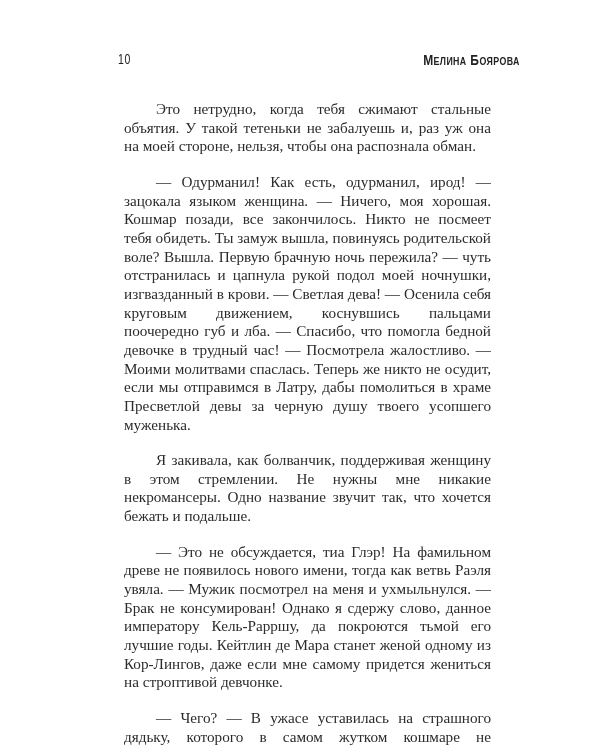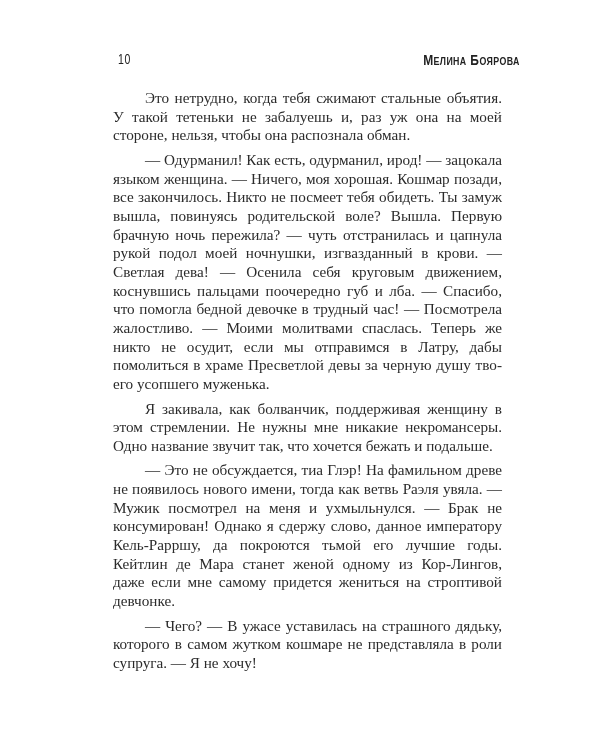--- a/index.html
+++ b/index.html
@@ -19,21 +19,21 @@
   .running-title {
     font-family: "Liberation Sans", sans-serif; font-size:15px; font-weight:bold;
     letter-spacing:0.5px; font-variant:small-caps; transform:scaleX(0.8);
     transform-origin:right center; color:#222;
   }
   .body-text {
     position:absolute; top:83px; left:107px; width:401px;
     font-family: "Liberation Serif", serif; font-size:15.2px; line-height:18.66px;
     text-align:justify; hyphens:manual;
   }
-  .body-text p { margin:6px; text-indent:32px;font-family:Liberation Serif, serif; }
+  .body-text p { margin:17px; text-indent:32px;font-family:Liberation Serif, serif; }
 </style>
 </head>
 <body>
 
 <div class="page-header">
   <span class="page-number">10</span>
   <span class="running-title">Мелина Боярова</span>
 </div>
 
 <div class="body-text">

